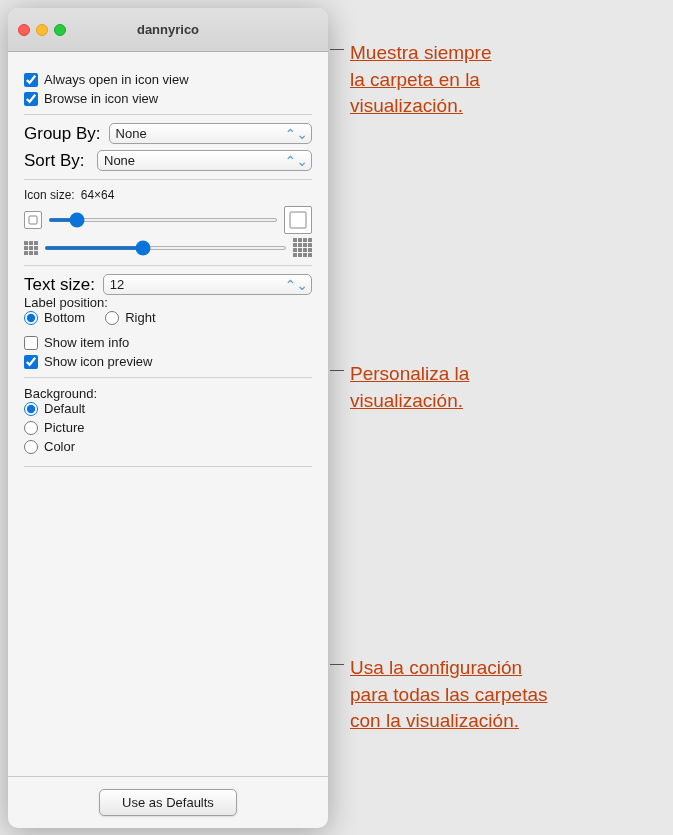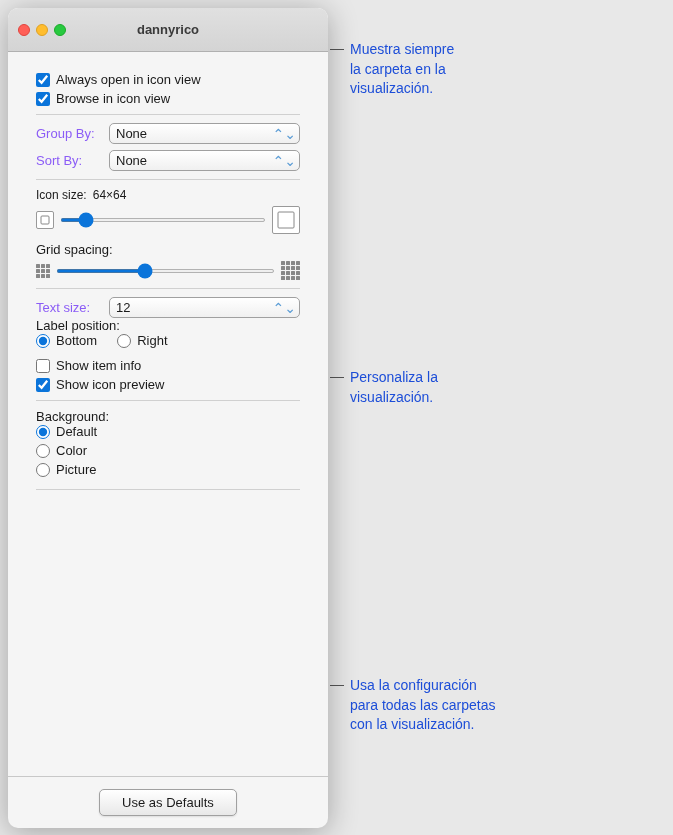--- a/index.html
+++ b/index.html
@@ -60,21 +60,21 @@
     .tb-btn.maximize { background: #28c940; border-color: #1aab29; }
 
     .titlebar-title {
       font-size: 13px;
       font-weight: 600;
       color: #3a3a3a;
     }
 
     .window-content {
       flex: 1;
-      padding: 12px 28px;
+      padding: 12px 16px;
       display: flex;
       flex-direction: column;
       gap: 0;
     }
 
     .section {
       padding: 8px 0;
       border-bottom: 1px solid #d0d0d0;
     }
 
@@ -107,22 +107,22 @@
     .form-row {
       display: flex;
       align-items: center;
       gap: 8px;
       margin-bottom: 6px;
     }
 
     .form-row:last-child { margin-bottom: 0; }
 
     .form-label {
-      font-size: 13px;
-      color: #8b5cf6;
+      font-size: 17px;
+      color: #000000;
       min-width: 65px;
     }
 
     .select-wrapper {
       position: relative;
       flex: 1;
     }
 
     .select-wrapper select {
       width: 100%;
@@ -280,23 +280,24 @@
 
     .right-panel {
       flex: 1;
       display: flex;
       flex-direction: column;
       justify-content: space-between;
       padding: 40px 10px 100px 10px;
     }
 
     .annotation-text {
-      font-size: 14px;
-      color: #1d4ed8;
+      font-size: 19px;
+      color: #c2410c;
       line-height: 1.4;
+      text-decoration: underline;
     }
 
     .annotation-group {
       display: flex;
       flex-direction: row;
       align-items: flex-start;
       gap: 6px;
     }
 
     .annotation-dash {
@@ -385,23 +386,20 @@
               <svg width="10" height="10" viewBox="0 0 10 10">
                   <rect x="1" y="1" width="8" height="8" rx="1" fill="none" stroke="#888" stroke-width="1"></rect>
                 </svg>
             </div>
             <input type="range" min="16" max="512" value="64" style="">
             <div class="icon-large">
               <svg width="18" height="18" viewBox="0 0 18 18">
                   <rect x="1" y="1" width="16" height="16" rx="1" fill="none" stroke="#888" stroke-width="1"></rect>
                 </svg>
             </div>
-          </div>
-          <div style="margin-top:8px;">
-            <span class="section-label">Grid spacing:</span>
           </div>
           <div class="slider-row">
             <div class="grid-icon-sm">
               <span></span>
                 <span></span>
                 <span></span>
               <span></span>
                 <span></span>
                 <span></span>
               <span></span>
@@ -471,26 +469,26 @@
           </div>
         </div>
 
         <div class="section">
           <span class="section-label">Background:</span>
           <div class="radio-row">
             <input type="radio" id="bg-default" name="background" checked="" style="">
             <label class="label" for="bg-default">Default</label>
           </div>
           <div class="radio-row">
+            <input type="radio" id="bg-picture" name="background" style="">
+            <label class="label" for="bg-picture">Picture</label>
+          </div>
+          <div class="radio-row">
             <input type="radio" id="bg-color" name="background" style="">
             <label class="label" for="bg-color">Color</label>
-          </div>
-          <div class="radio-row">
-            <input type="radio" id="bg-picture" name="background" style="">
-            <label class="label" for="bg-picture">Picture</label>
           </div>
         </div>
 
         <div class="spacer-section"></div>
 
       </div>
 
       <div class="bottom-section">
         <button class="defaults-btn">Use as Defaults</button>
       </div>

